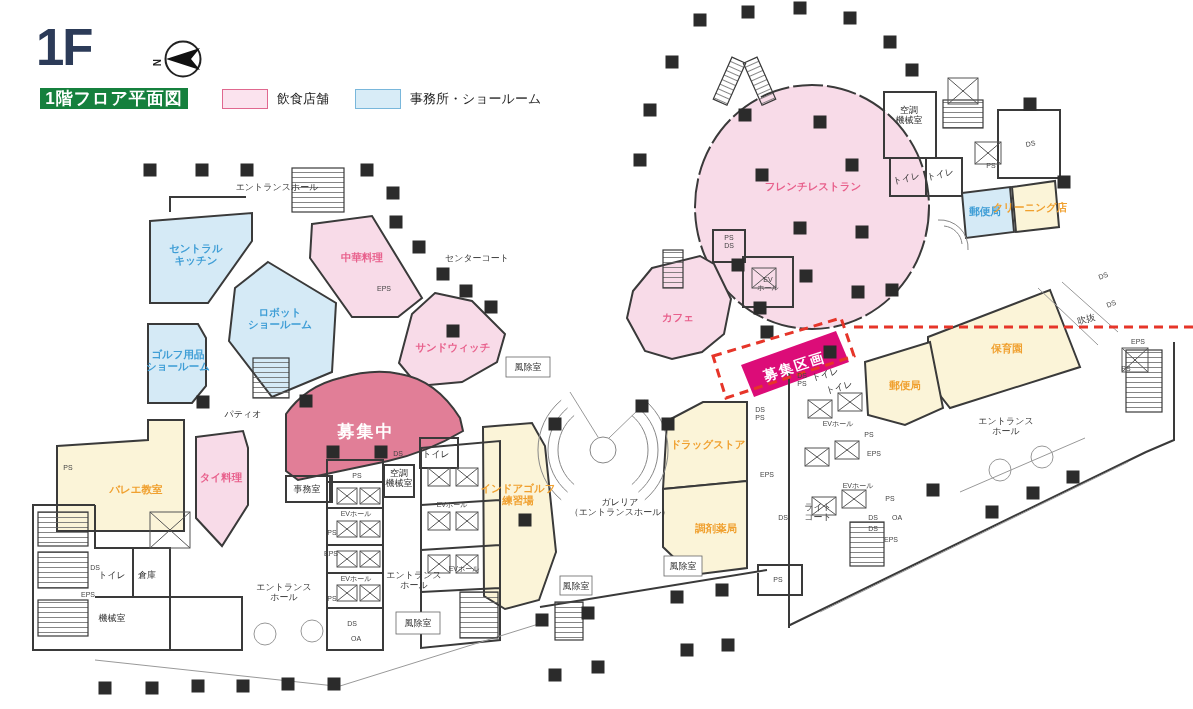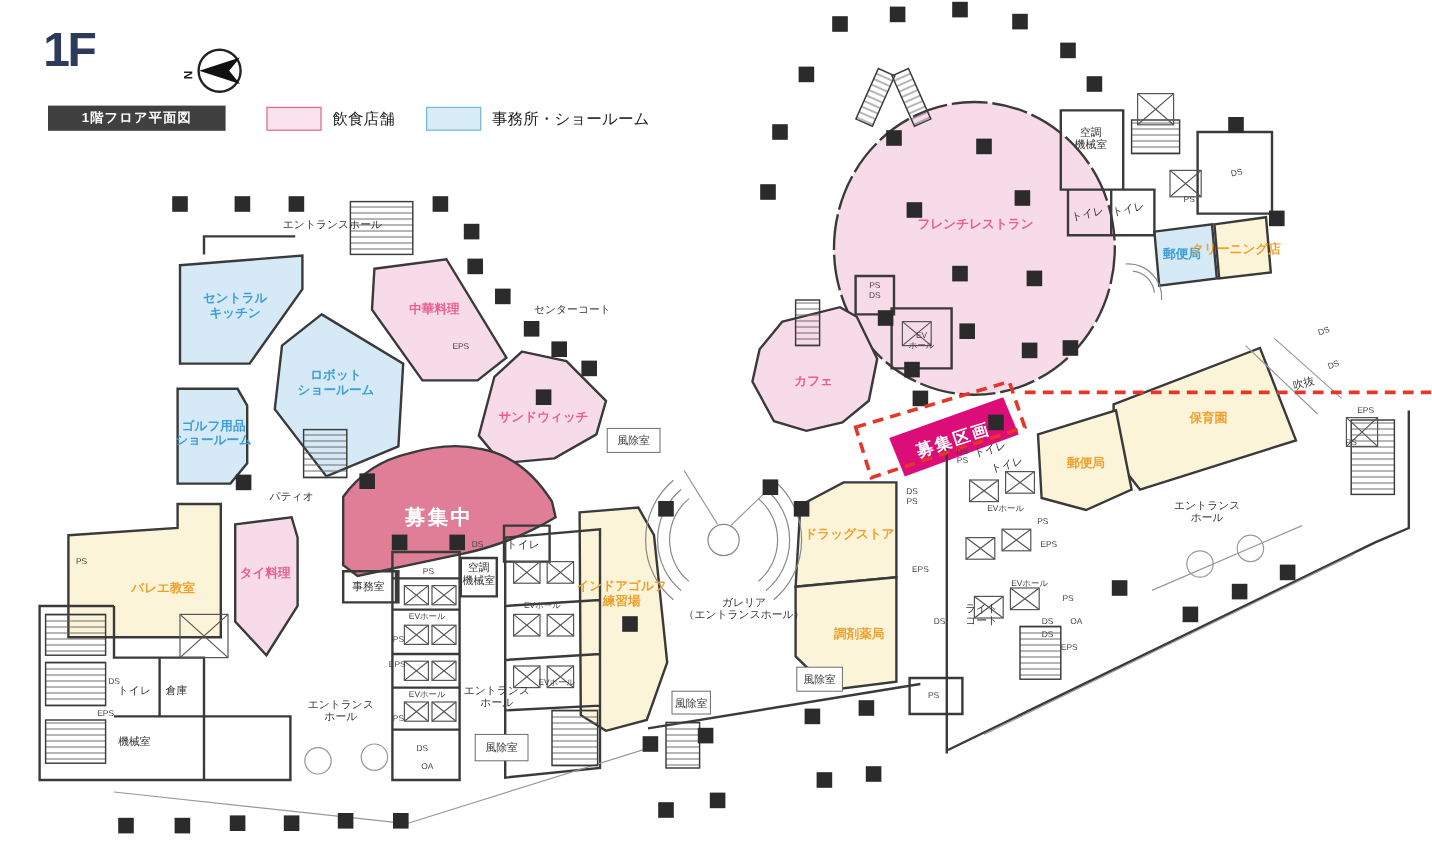--- a/index.html
+++ b/index.html
@@ -1,21 +1,21 @@
 <!DOCTYPE html>
 <html><head>
 <meta charset="utf-8">
 <style>
   html,body{margin:0;padding:0;background:#fff;}
   #stage{position:relative;width:1193px;height:709px;background:#fff;overflow:hidden;
          font-family:"Liberation Sans","DejaVu Sans",sans-serif;}
-  #floor-badge{position:absolute;left:36px;top:22px;font-size:40px;font-weight:bold;
+  #floor-badge{position:absolute;left:36px;top:22px;font-size:51px;font-weight:bold;
                color:#2c3b58;letter-spacing:-2px;line-height:1;}
-  #title-banner{position:absolute;left:40px;top:88px;width:148px;height:21px;background:#404040;
-                color:#fff;font-size:11px;font-weight:bold;display:flex;align-items:center;
+  #title-banner{position:absolute;left:40px;top:88px;width:148px;height:21px;background:#15803d;
+                color:#fff;font-size:17px;font-weight:bold;display:flex;align-items:center;
                 justify-content:center;letter-spacing:1px;}
   #legend{position:absolute;left:222px;top:89px;display:flex;align-items:center;gap:26px;}
   .legend-item{display:flex;align-items:center;gap:9px;font-size:13px;color:#222;}
   .swatch{width:46px;height:20px;border:1.5px solid #888;box-sizing:border-box;}
   #compass{position:absolute;left:150px;top:36px;}
   svg text{font-family:"Liberation Sans","DejaVu Sans",sans-serif;}
   .lab{text-anchor:middle;}
   .lab-blue{fill:#3f9ed6;font-weight:bold;font-size:10.5px;}
   .lab-pink{fill:#e8608c;font-weight:bold;font-size:10.5px;}
   .lab-orange{fill:#f0a02f;font-weight:bold;font-size:10.5px;}

